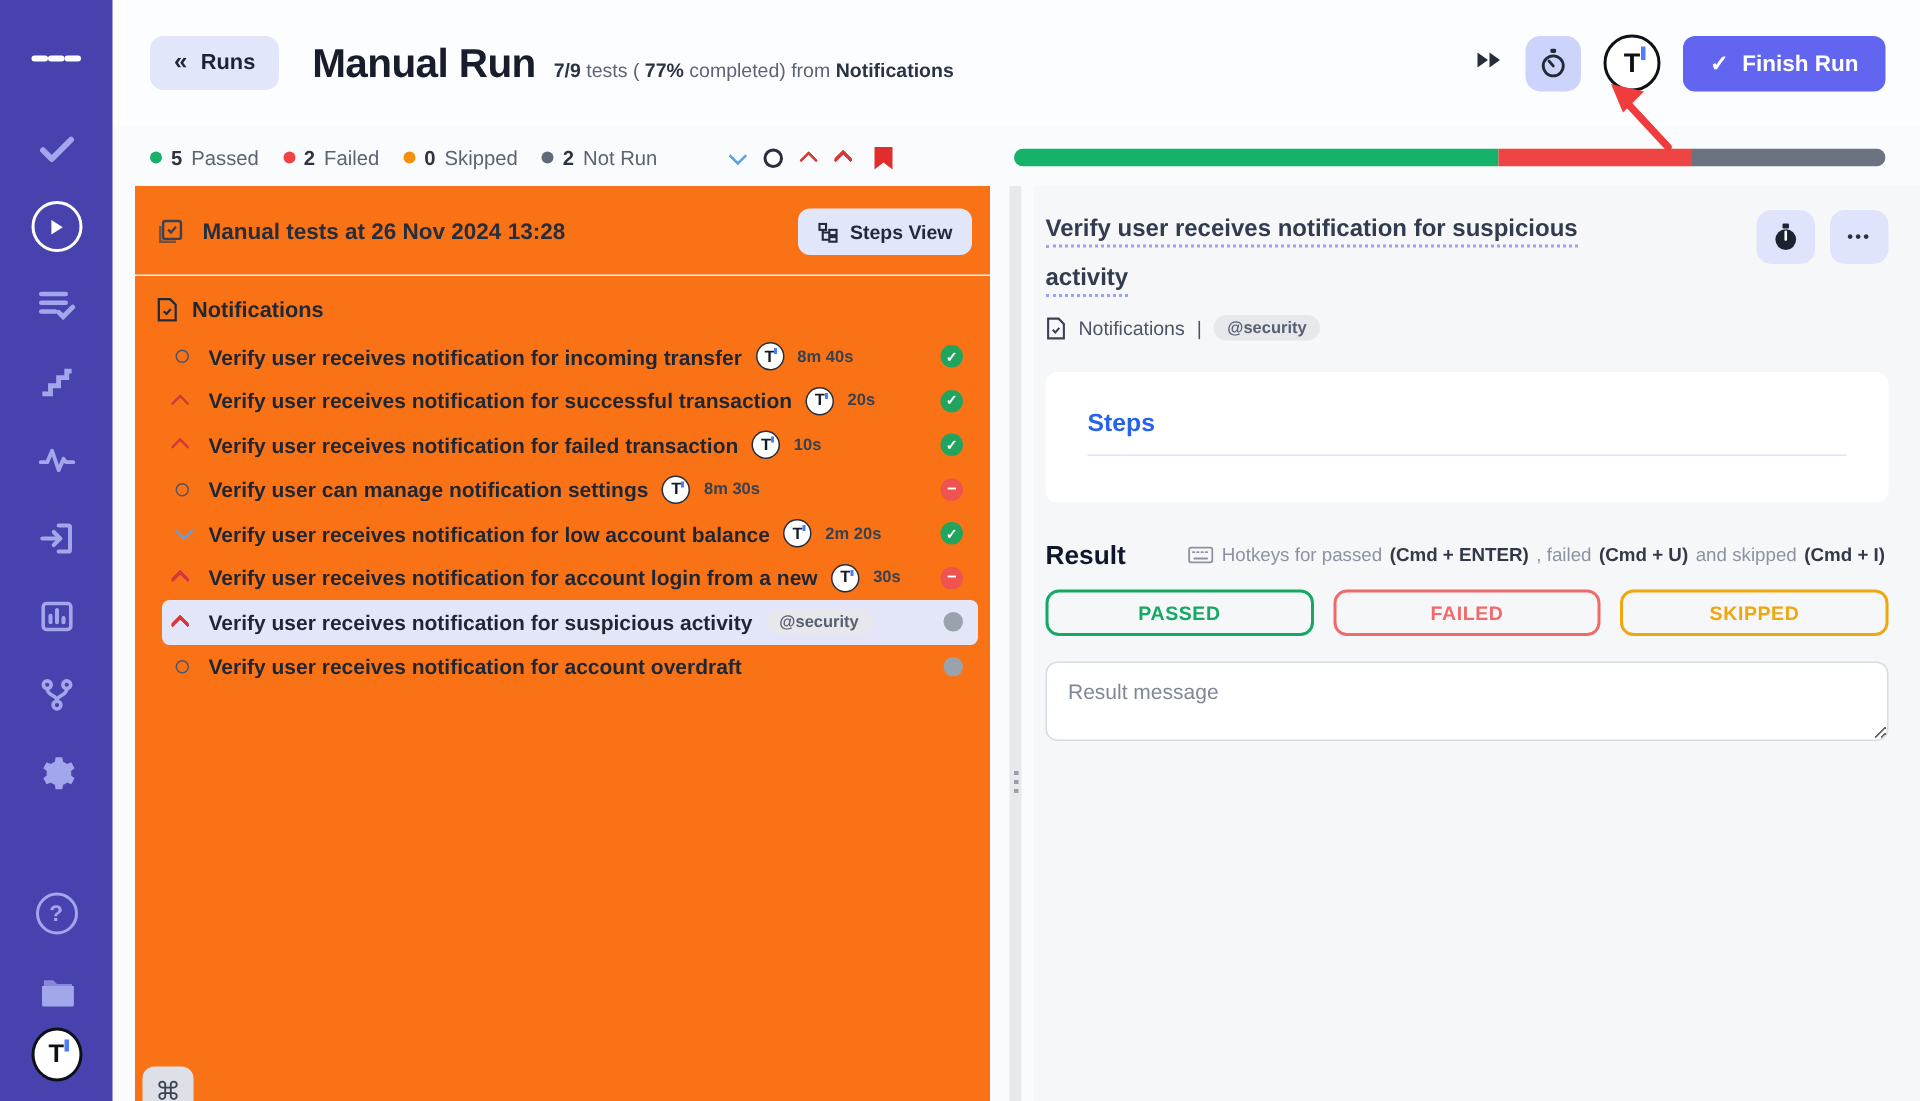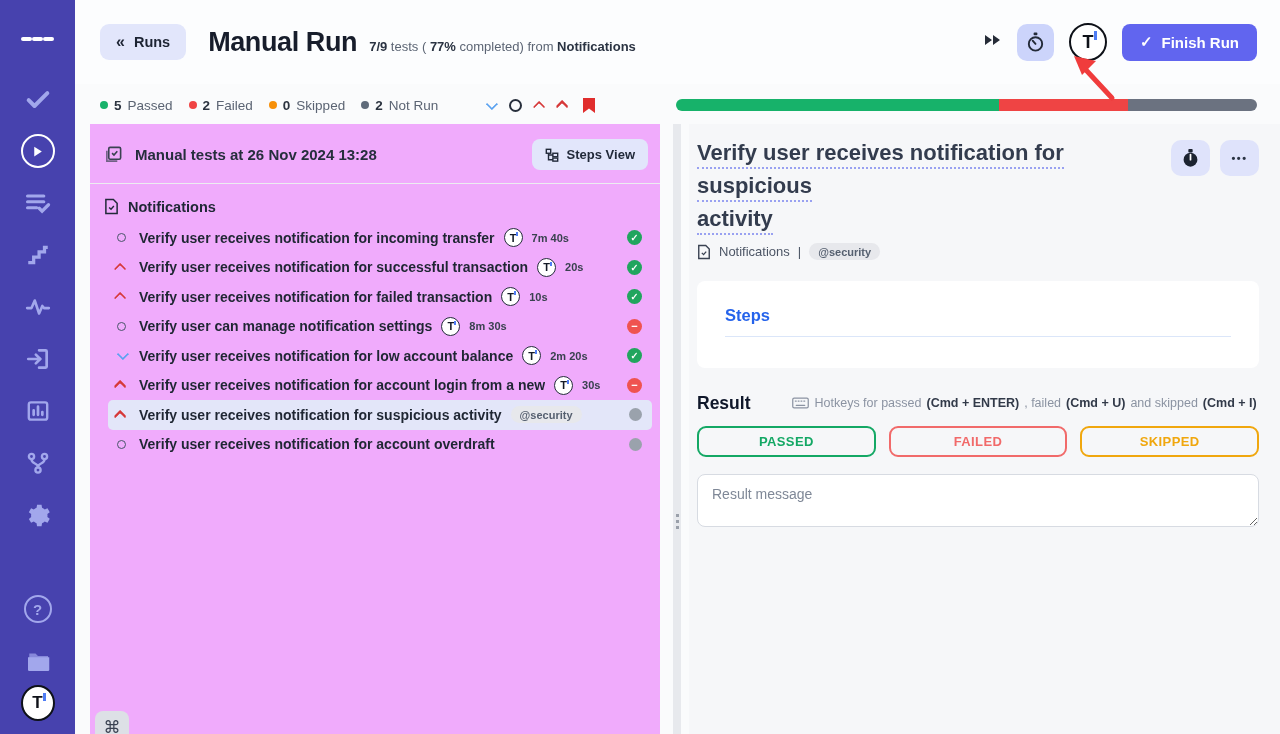--- a/index.html
+++ b/index.html
@@ -50,21 +50,21 @@
   .chv { width:9px; height:9px; border-left:2.4px solid; border-top:2.4px solid; border-radius:1px; }
   .chv.up { transform:rotate(45deg) translateY(2px); }
   .chv.down { transform:rotate(225deg) translateY(2px); }
   .c-blue { color:#5aa2f0; } .c-red { color:#d63939; }
   .dbl { display:flex; flex-direction:column; align-items:center; }
   .dbl .chv { margin:-4px 0; }
   .progress { flex:1; height:12px; border-radius:7px; overflow:hidden; display:flex; margin:0 23px 0 80px; }
   .progress div { height:100%; }
 
   
-  .leftpanel { position:absolute; top:124px; left:15px; width:570px; bottom:0; background:#f0abfc; }
+  .leftpanel { position:absolute; top:124px; left:15px; width:570px; bottom:0; background:#f97316; }
   .lp-header { display:flex; align-items:center; gap:12px; padding:15px 12px 13px 14px; border-bottom:1px solid #ecedf1; }
   .lp-title { font-size:15px; font-weight:600; color:#262e3d; }
   .tree-btn { margin-left:auto; display:flex; align-items:center; gap:8px; background:#e2e6fb; border-radius:8px; padding:8px 13px; font-size:13px; font-weight:600; color:#222a3a; cursor:pointer; }
   .folder-row { display:flex; align-items:center; gap:9px; padding:14px 10px 8px 14px; font-size:14.5px; font-weight:600; color:#1f2735; }
   .trow { height:29.5px; display:flex; align-items:center; gap:9px; margin:0 8px 0 18px; padding:0 10px 0 4px; border-radius:5px; cursor:pointer; white-space:nowrap; }
   .trow.sel { background:#e3e6f9; }
   .pri { width:18px; min-width:18px; display:flex; align-items:center; justify-content:center; }
   .pri .c { width:9px; height:9px; border:1.6px solid #49556a; border-radius:50%; }
   .tt { font-size:14px; font-weight:700; color:#1f2633; overflow:hidden; text-overflow:clip; }
   .tlogo { width:19px; min-width:19px; height:19px; border:1.7px solid #262e3c; border-radius:50%; background:#fff; display:inline-flex; align-items:center; justify-content:center; font-size:11px; font-weight:800; color:#141a26; position:relative; }
@@ -78,21 +78,21 @@
   .b-none { background:#9aa2ac; width:13px; min-width:13px; height:13px; }
   .cmd-pill { position:absolute; left:5px; bottom:-9px; width:34px; height:32px; background:#dde0e6; border-radius:8px; display:flex; align-items:center; justify-content:center; font-size:17px; color:#3a4252; cursor:pointer; }
 
   
   .divider { position:absolute; top:124px; left:598px; width:8px; bottom:0; background:#e7e9ed; cursor:col-resize; }
   .divider::after { content:""; position:absolute; left:2.5px; top:64%; width:3px; height:16px; background:repeating-linear-gradient(#9aa0aa 0 3px, transparent 3px 6px); }
 
   
   .rightpanel { position:absolute; top:124px; left:614px; right:0; bottom:0; background:#f6f7f9; padding:12px 21px 0 8px; }
   .dt-head { position:relative; padding-right:110px; }
-  .dt-title { font-size:22px; font-weight:800; color:#333c4e; line-height:33px; max-width:480px; }
+  .dt-title { font-size:16px; font-weight:800; color:#333c4e; line-height:33px; max-width:480px; }
   .dt-title span { border-bottom:2px dotted #99a1f1; padding-bottom:2px; }
   .dt-btns { position:absolute; right:0; top:4px; display:flex; gap:10px; }
   .dt-btn { width:39px; height:36px; border-radius:10px; background:#dfe3fb; display:flex; align-items:center; justify-content:center; cursor:pointer; }
   .dots { font-size:11px; font-weight:800; color:#2a3342; letter-spacing:1.5px; }
   .crumb { display:flex; align-items:center; gap:8px; margin-top:8px; font-size:13px; color:#4c5565; }
   .card { background:#fff; border-radius:8px; margin-top:21px; padding:25px 28px 14px; }
   .sec-link { display:block; font-size:16.5px; font-weight:700; color:#2563eb; text-decoration:none; padding-bottom:11px; border-bottom:1px solid #dbe6f9; margin-bottom:17px; cursor:pointer; }
   .result-row { display:flex; align-items:baseline; margin-top:25px; }
   .result-h { font-size:17.5px; font-weight:800; color:#0f172a; }
   .hotkeys { margin-left:42px; font-size:12.5px; color:#8b93a2; display:flex; align-items:center; gap:5px; }
@@ -304,21 +304,21 @@
     </div>
 
     <div class="trow">
       <span class="pri">
           <span class="c"></span>
         </span>
       <span class="tt">Verify user receives notification for incoming transfer</span>
       <span class="tlogo">
           <i></i>
         </span>
-      <span class="dur">7m 40s</span>
+      <span class="dur">8m 40s</span>
       <span class="badge b-pass"></span>
     </div>
     <div class="trow">
       <span class="pri">
           <span class="chv up c-red"></span>
         </span>
       <span class="tt">Verify user receives notification for successful transaction</span>
       <span class="tlogo">
           <i></i>
         </span>

